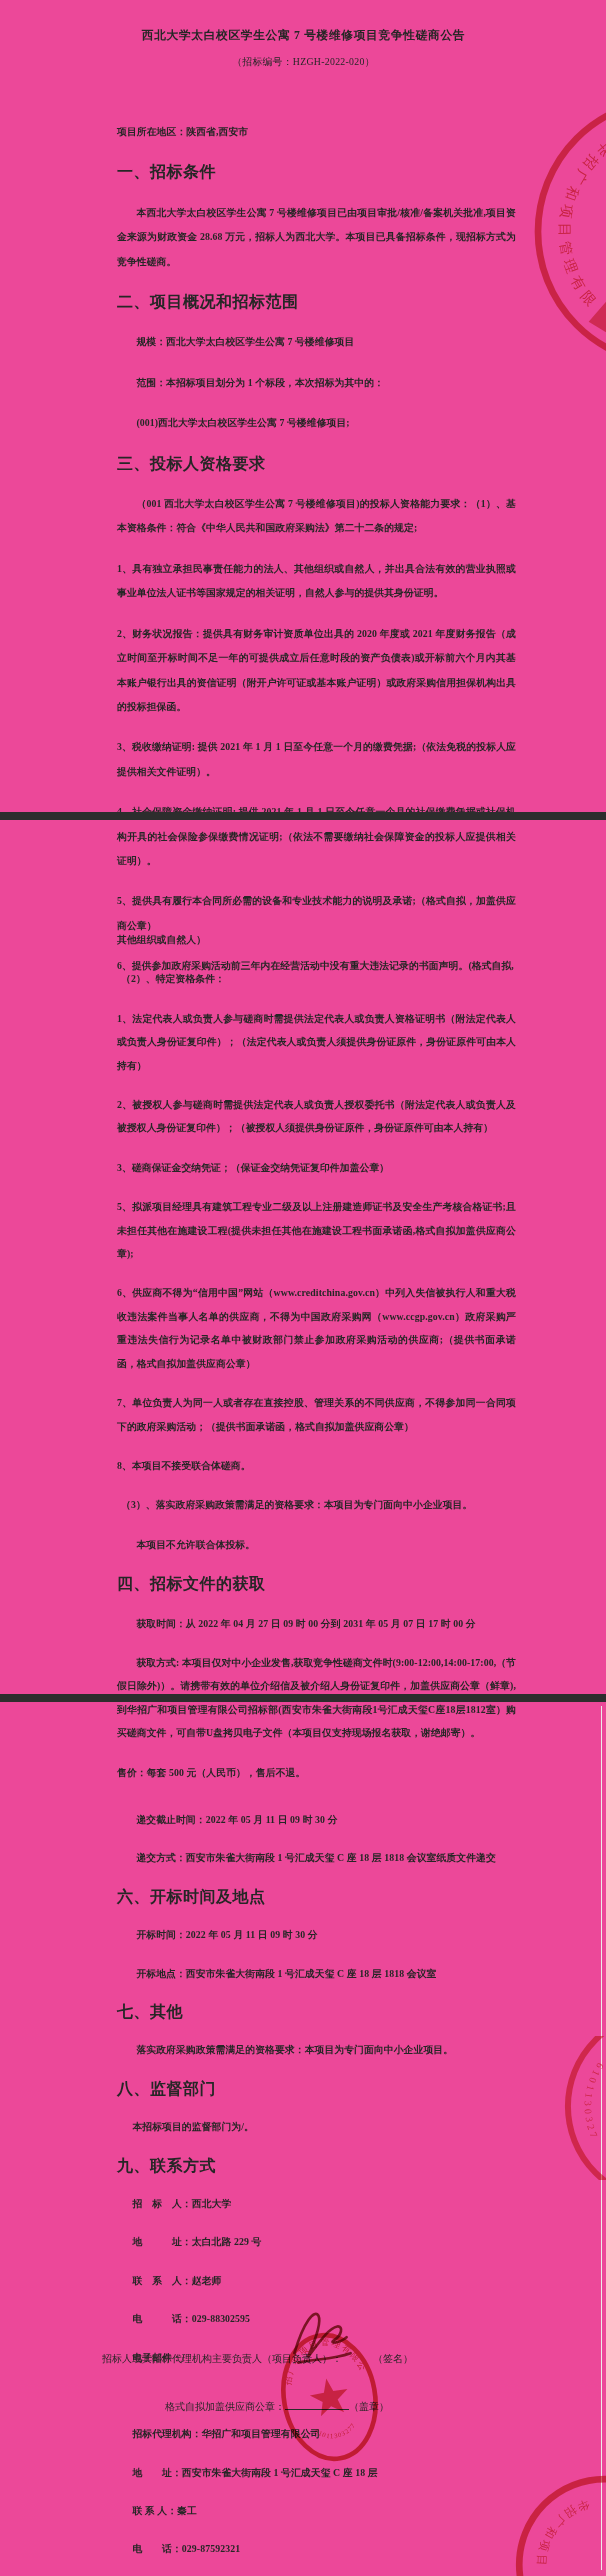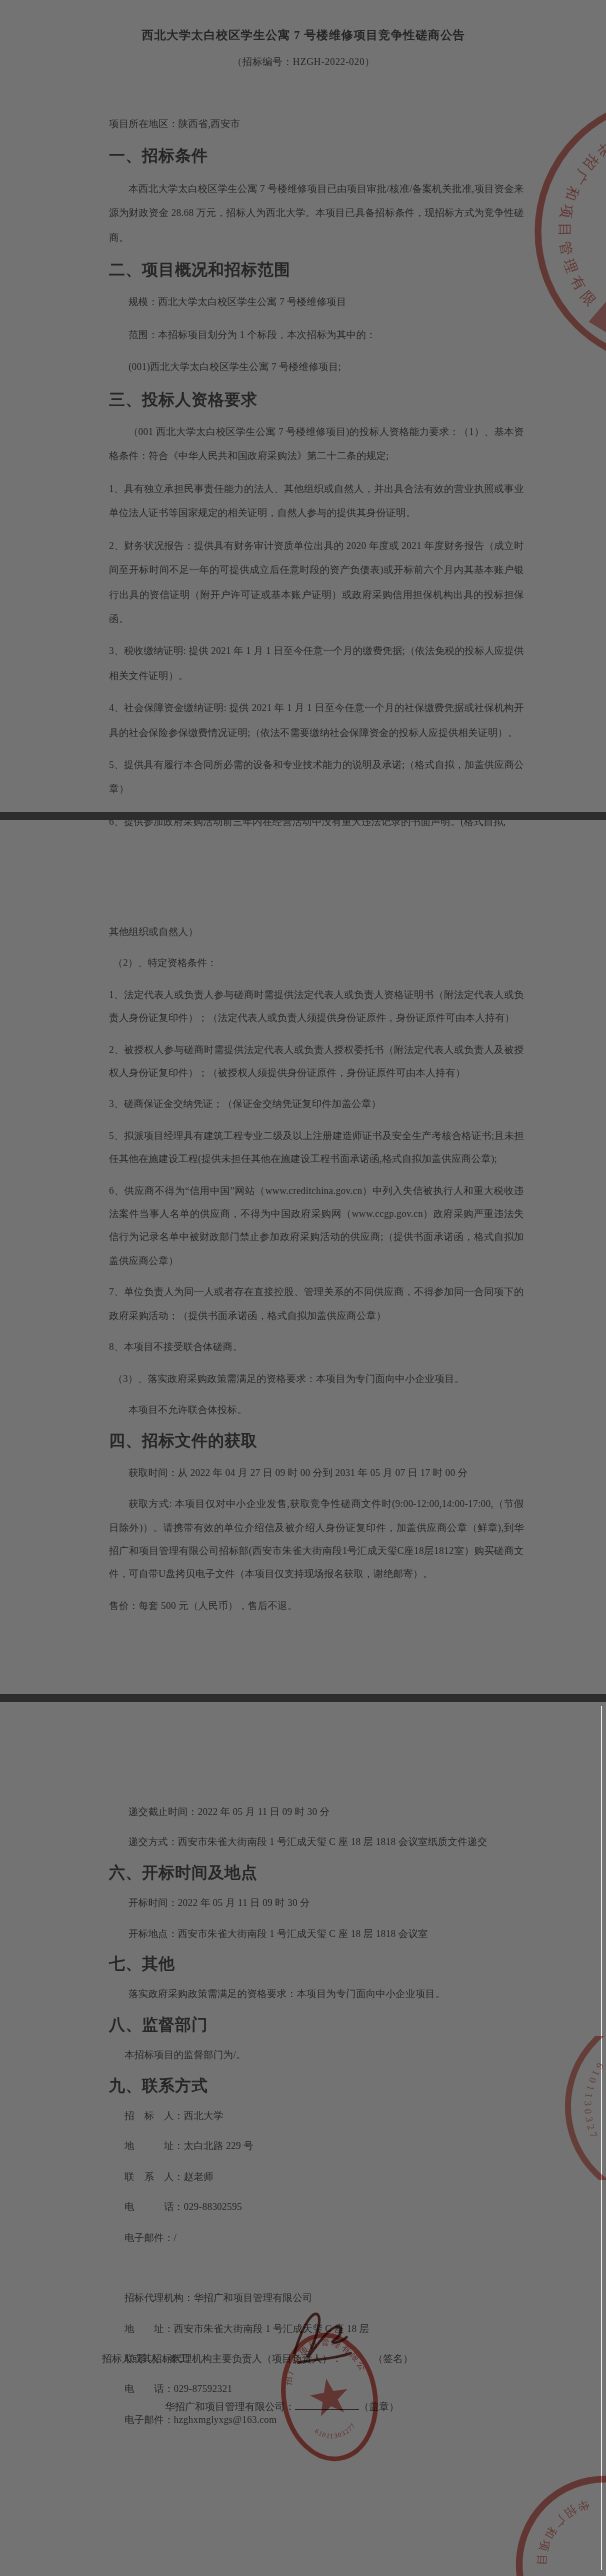--- a/index.html
+++ b/index.html
@@ -1,28 +1,28 @@
 <!DOCTYPE html>
 <html style="font-size:10.7px"><head>
 <meta charset="utf-8">
 <style>
   html,body{margin:0;padding:0;background:#ffffff;}
   .canvas{
     position:relative;width:607px;height:2576px;margin:0 auto;
-    background:#737373;overflow:hidden;
+    background:#ec4899;overflow:hidden;
     font-family:"Liberation Serif","DejaVu Serif",serif;
     color:#262626;
   }
   .title{position:absolute;top:28px;left:0;width:100%;text-align:center;
          font-size:11.7px;font-weight:bold;letter-spacing:0.7px;}
   .subtitle{position:absolute;top:56px;left:0;width:100%;text-align:center;
          font-size:9.8px;letter-spacing:0.3px;}
   .flow{position:absolute;left:101px;width:431px;font-size:9.8px;
         text-align:justify;letter-spacing:0.1px;}
-  .flow p{margin:8px;}
+  .flow p{margin:16px;font-weight:bold;}
   #flow1{top:104px;line-height:24.4px;}
   #flow2{top:912px;line-height:23.4px;}
   #flow3{top:1793px;line-height:22.4px;}
   .h{font-weight:bold;font-size:16px;letter-spacing:0.5px;text-align:left;}
   .ti2{text-indent:19.4px;}
   .ind2{padding-left:19.4px;}
   .ind15{padding-left:15.4px;}
   .indh{padding-left:4px;}
   .gap1{height:22px;}
   .sepbar{position:absolute;left:0;width:607px;height:8px;background:#2d2d2d;}
@@ -106,21 +106,21 @@
     <p class="ind15">地　　址：西安市朱雀大街南段 1 号汇成天玺 C 座 18 层</p>
     <p class="ind15">联 系 人：秦工</p>
     <p class="ind15">电　　话：029-87592321</p>
     <p class="ind15">电子邮件：hzghxmglyxgs@163.com</p>
   </div>
 
   <div class="sigline" id="sigline1">
     <span>招标人或其招标代理机构主要负责人（项目负责人）：</span><span class="sig-space"></span><span>（签名）</span>
   </div>
   <div class="sigline" id="sigline2">
-    <span>华招广和项目管理有限公司：</span><span class="sig-underline"></span><span>（盖章）</span>
+    <span>格式自拟加盖供应商公章：</span><span class="sig-underline"></span><span>（盖章）</span>
   </div>
 
   <svg class="stamp" style="left:526px;top:100px;" width="80" height="264" viewBox="0 0 120 395">
     <g stroke="#cc4a3e" fill="none" opacity="0.72">
       <circle cx="216" cy="197" r="198" stroke-width="10"></circle>
     </g>
     <path id="arcTR" d="M 121.4,61.8 A 165,165 0 0 0 109.9,323.4" fill="none"></path>
     <text class="sealtext" font-size="21" fill="#cc4a3e" opacity="0.75" letter-spacing="8">
       <textPath href="#arcTR">华招广和项目管理有限公司</textPath>
     </text>

